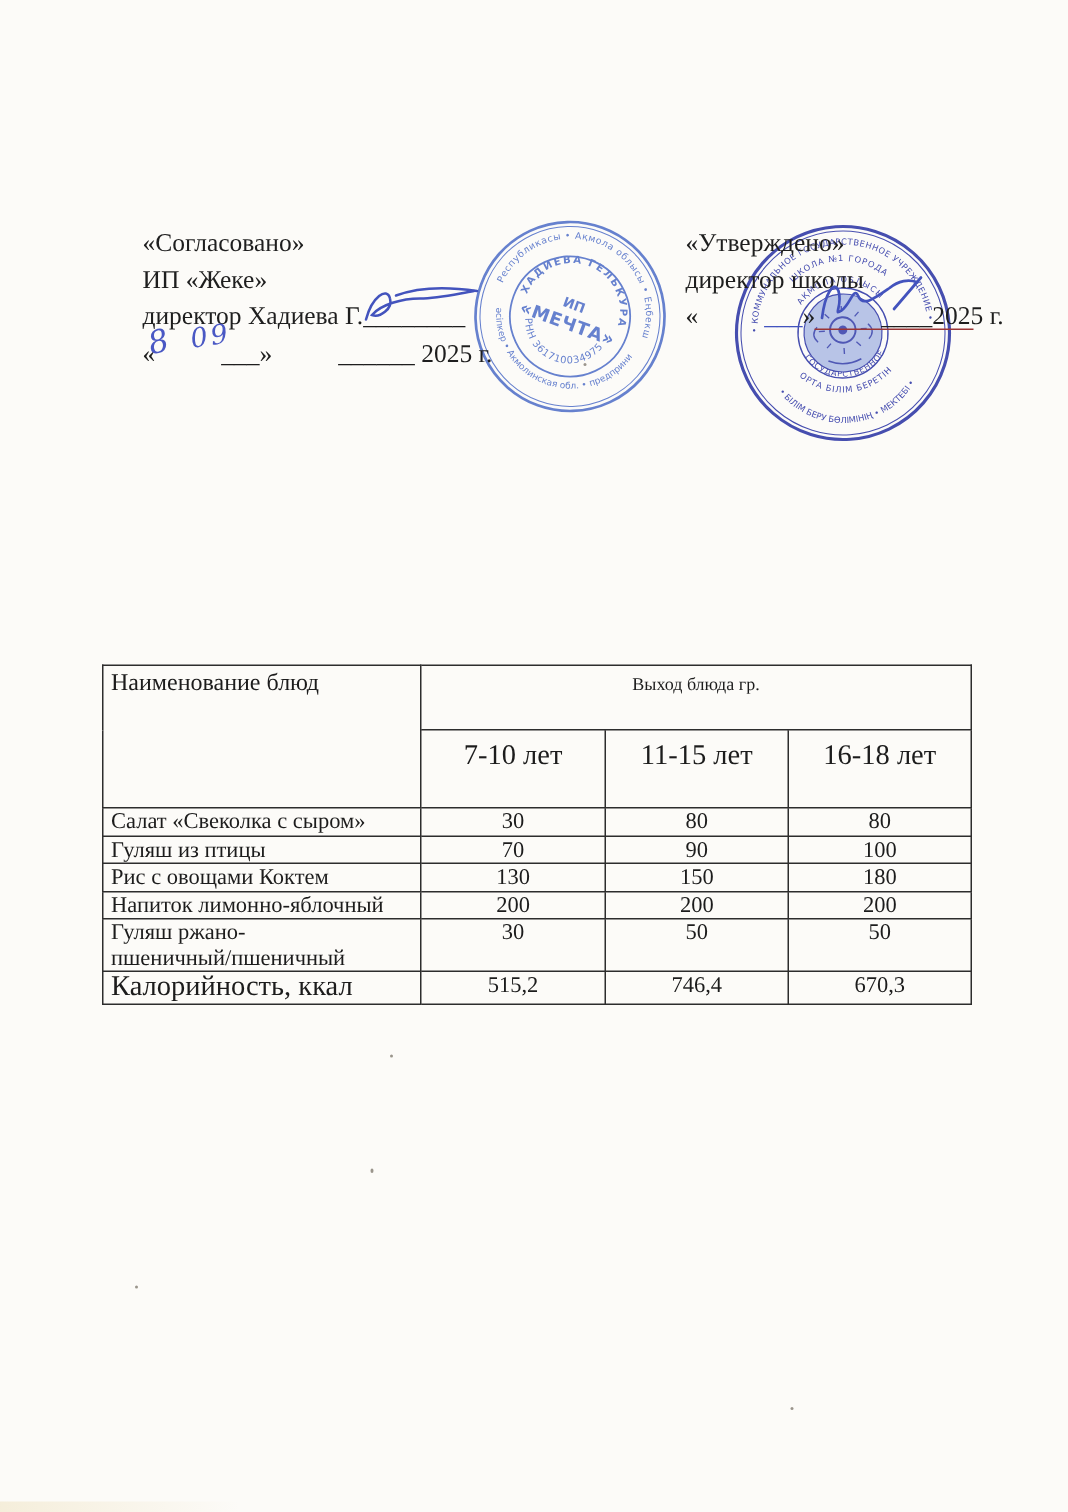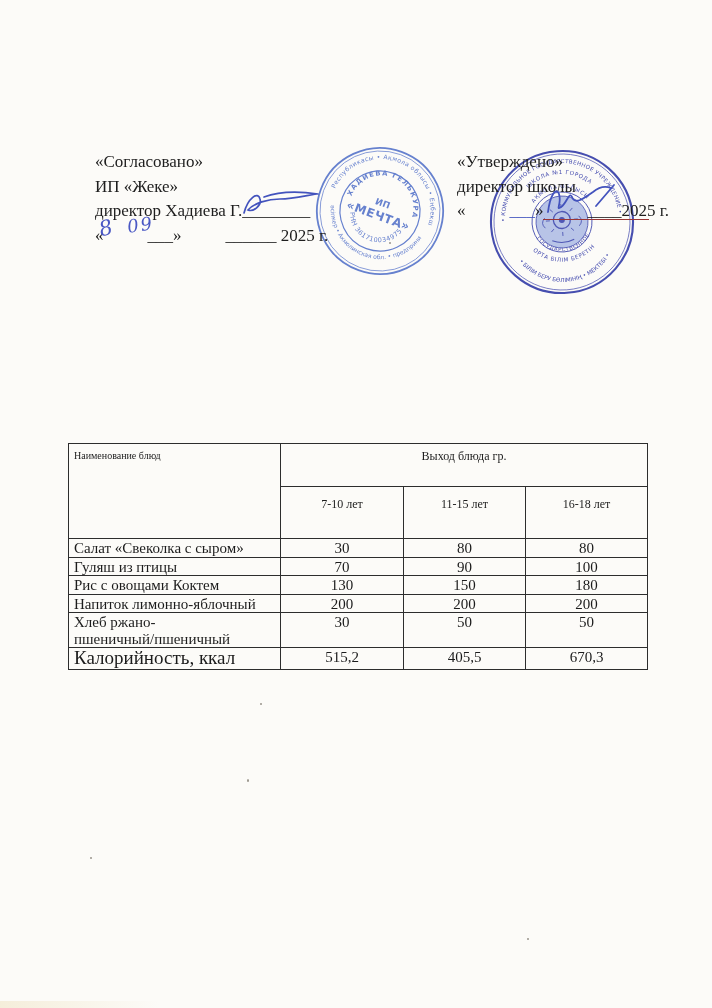--- a/index.html
+++ b/index.html
@@ -31,22 +31,22 @@
   .title-block{position:absolute;left:68px;top:352px;width:579px;text-align:center;
       font-size:16px;line-height:22.5px;z-index:3;}
   .b{font-weight:bold;}
 
   
   table.menu{position:absolute;left:68px;top:443px;z-index:3;border-collapse:collapse;
       table-layout:fixed;font-size:15px;color:#1c1c1c;}
   table.menu td,table.menu th{border:1.6px solid #2d2d2d;padding:1px 4px 0 5px;
       vertical-align:top;font-weight:normal;text-align:left;line-height:16.5px;}
   table.menu .c{text-align:center;padding-left:2px;padding-right:2px;}
-  .hdr1{height:38px;font-weight:bold;font-size:10px;padding-top:4px!important;}
-  .hdr2{height:42px;font-weight:bold;font-size:12px;padding-top:9px!important;}
+  .hdr1{height:38px;font-weight:bold;font-size:16px;padding-top:4px!important;}
+  .hdr2{height:42px;font-weight:bold;font-size:19px;padding-top:9px!important;}
   .row-n{height:18px;}
   .row-bread{height:33px;}
   .row-total{height:22px;}
   .total-name{font-weight:bold;font-size:19px;padding-top:2px!important;}
   .total-val{font-weight:bold;}
 </style>
 </head>
 <body>
 
 <div class="page">
@@ -206,27 +206,27 @@
       <td class="c">150</td>
       <td class="c">180</td>
     </tr>
     <tr class="row-n">
       <td>Напиток лимонно-яблочный</td>
       <td class="c">200</td>
       <td class="c">200</td>
       <td class="c">200</td>
     </tr>
     <tr class="row-bread">
-      <td>Хлеб ржано-пшеничный⁠/⁠пшеничный</td>
+      <td>Гуляш ржано-пшеничный⁠/⁠пшеничный</td>
       <td class="c">30</td>
       <td class="c">50</td>
       <td class="c">50</td>
     </tr>
     <tr class="row-total">
       <td class="total-name">Калорийность, ккал</td>
       <td class="c total-val">515,2</td>
-      <td class="c total-val">405,5</td>
+      <td class="c total-val">746,4</td>
       <td class="c total-val">670,3</td>
     </tr>
   </tbody>
     </table>
 
 </div>
 
 </body></html>

